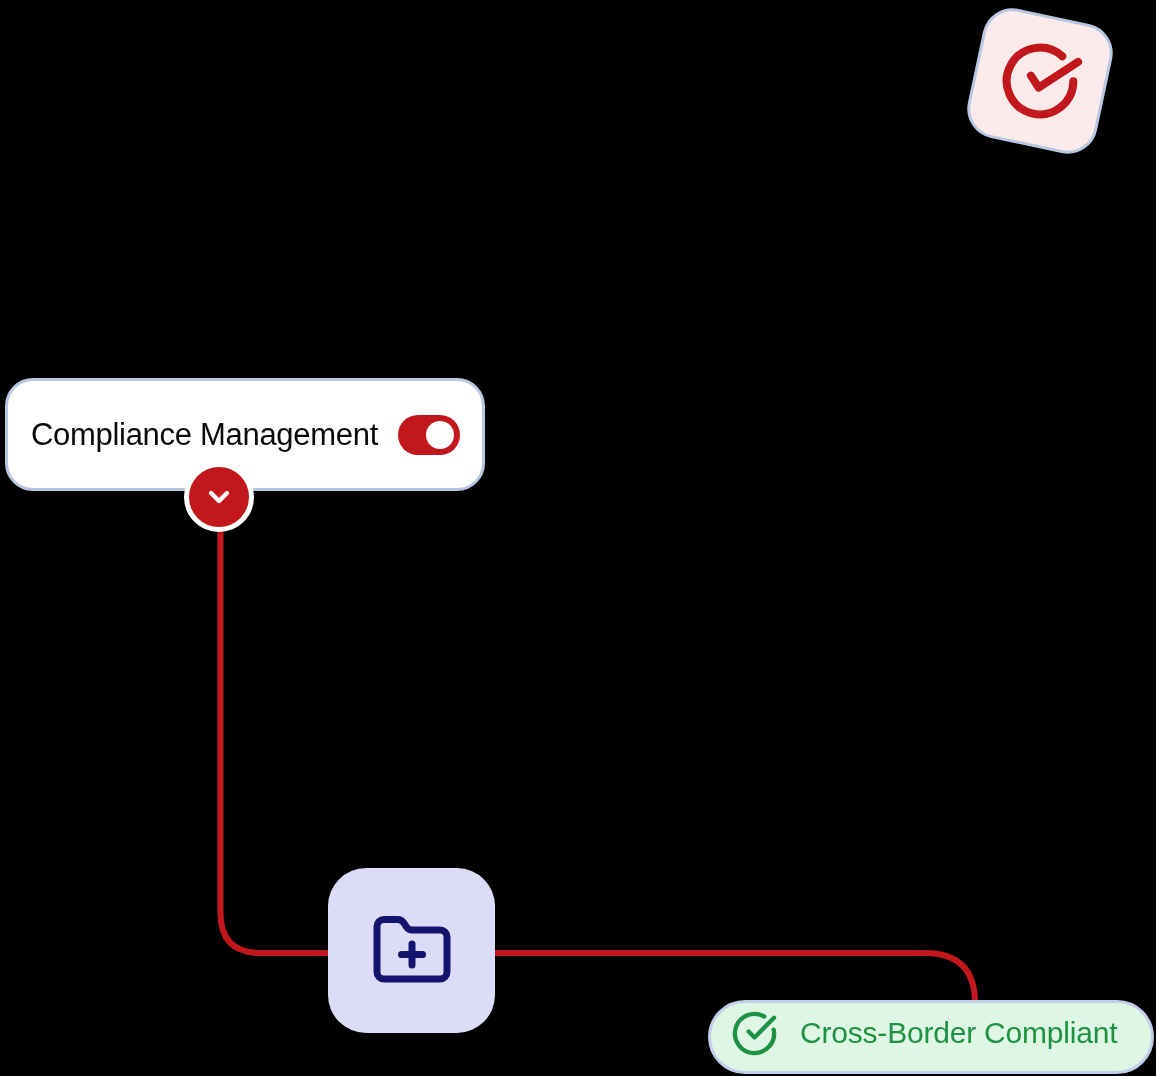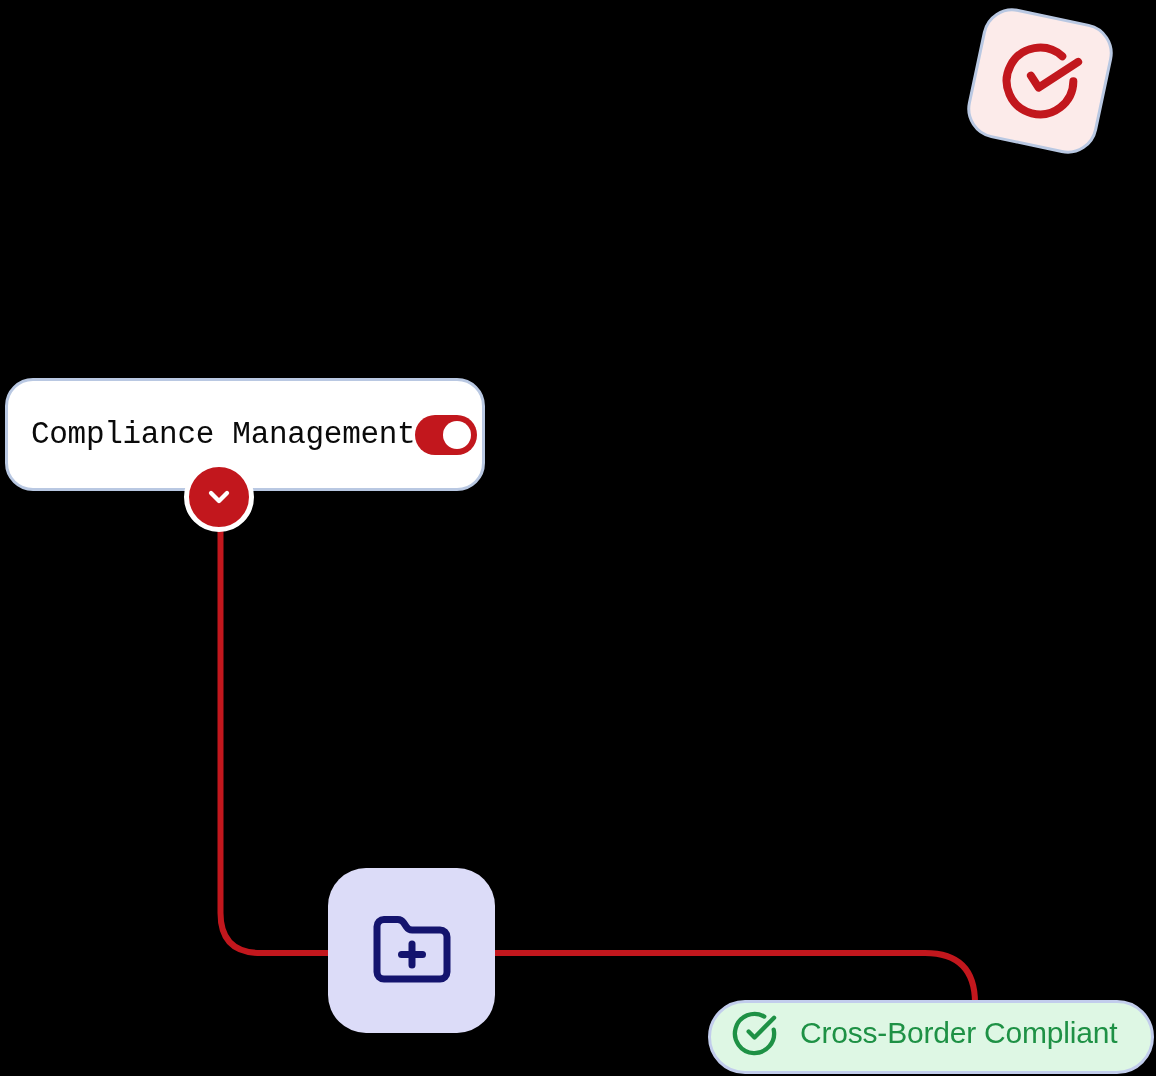--- a/index.html
+++ b/index.html
@@ -46,21 +46,20 @@
     top: 378px;
     width: 480px;
     height: 113px;
     background: var(--card_bg, #fff);
     border: 3px solid var(--steel, #b9c8e2);
     border-radius: 28px;
     display: flex;
     align-items: center;
     padding: 0 22px 0 23px;
     z-index: 3;
-    font-family: Liberation Mono, monospace;
   }
   .card-label {
     font-size: 31px;
     font-weight: 500;
     letter-spacing: -0.3px;
     color: #0a0a0a;
     white-space: nowrap;
   }
   .toggle {
     position: relative;

